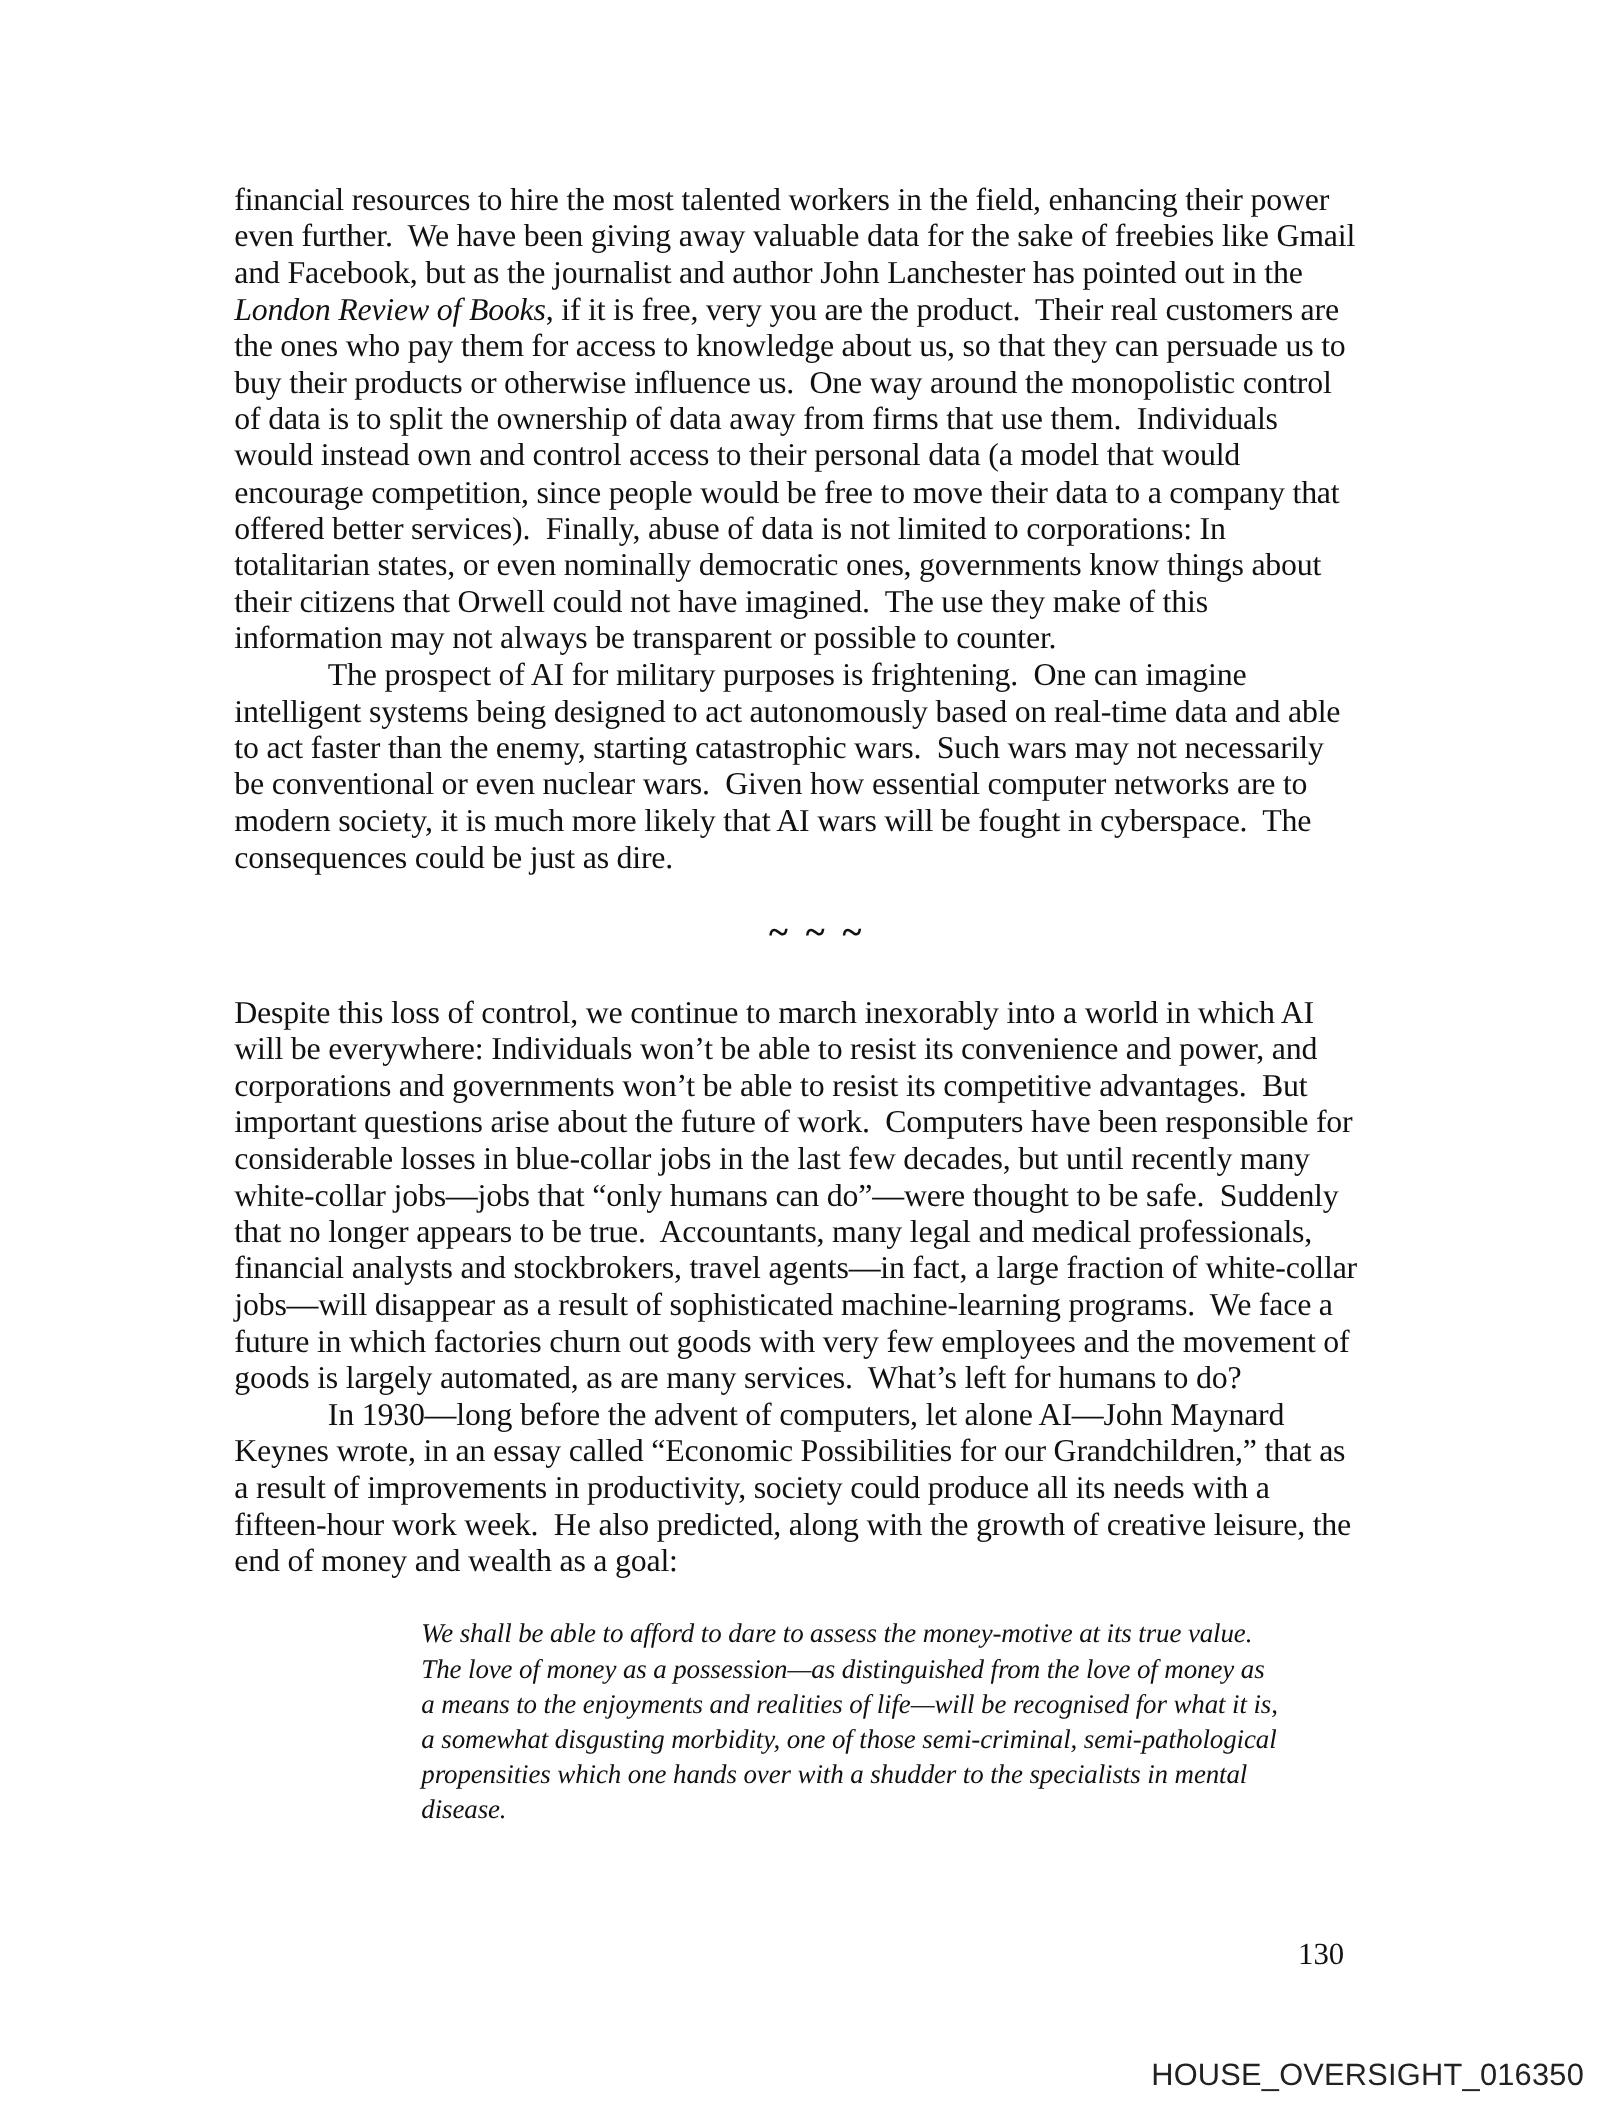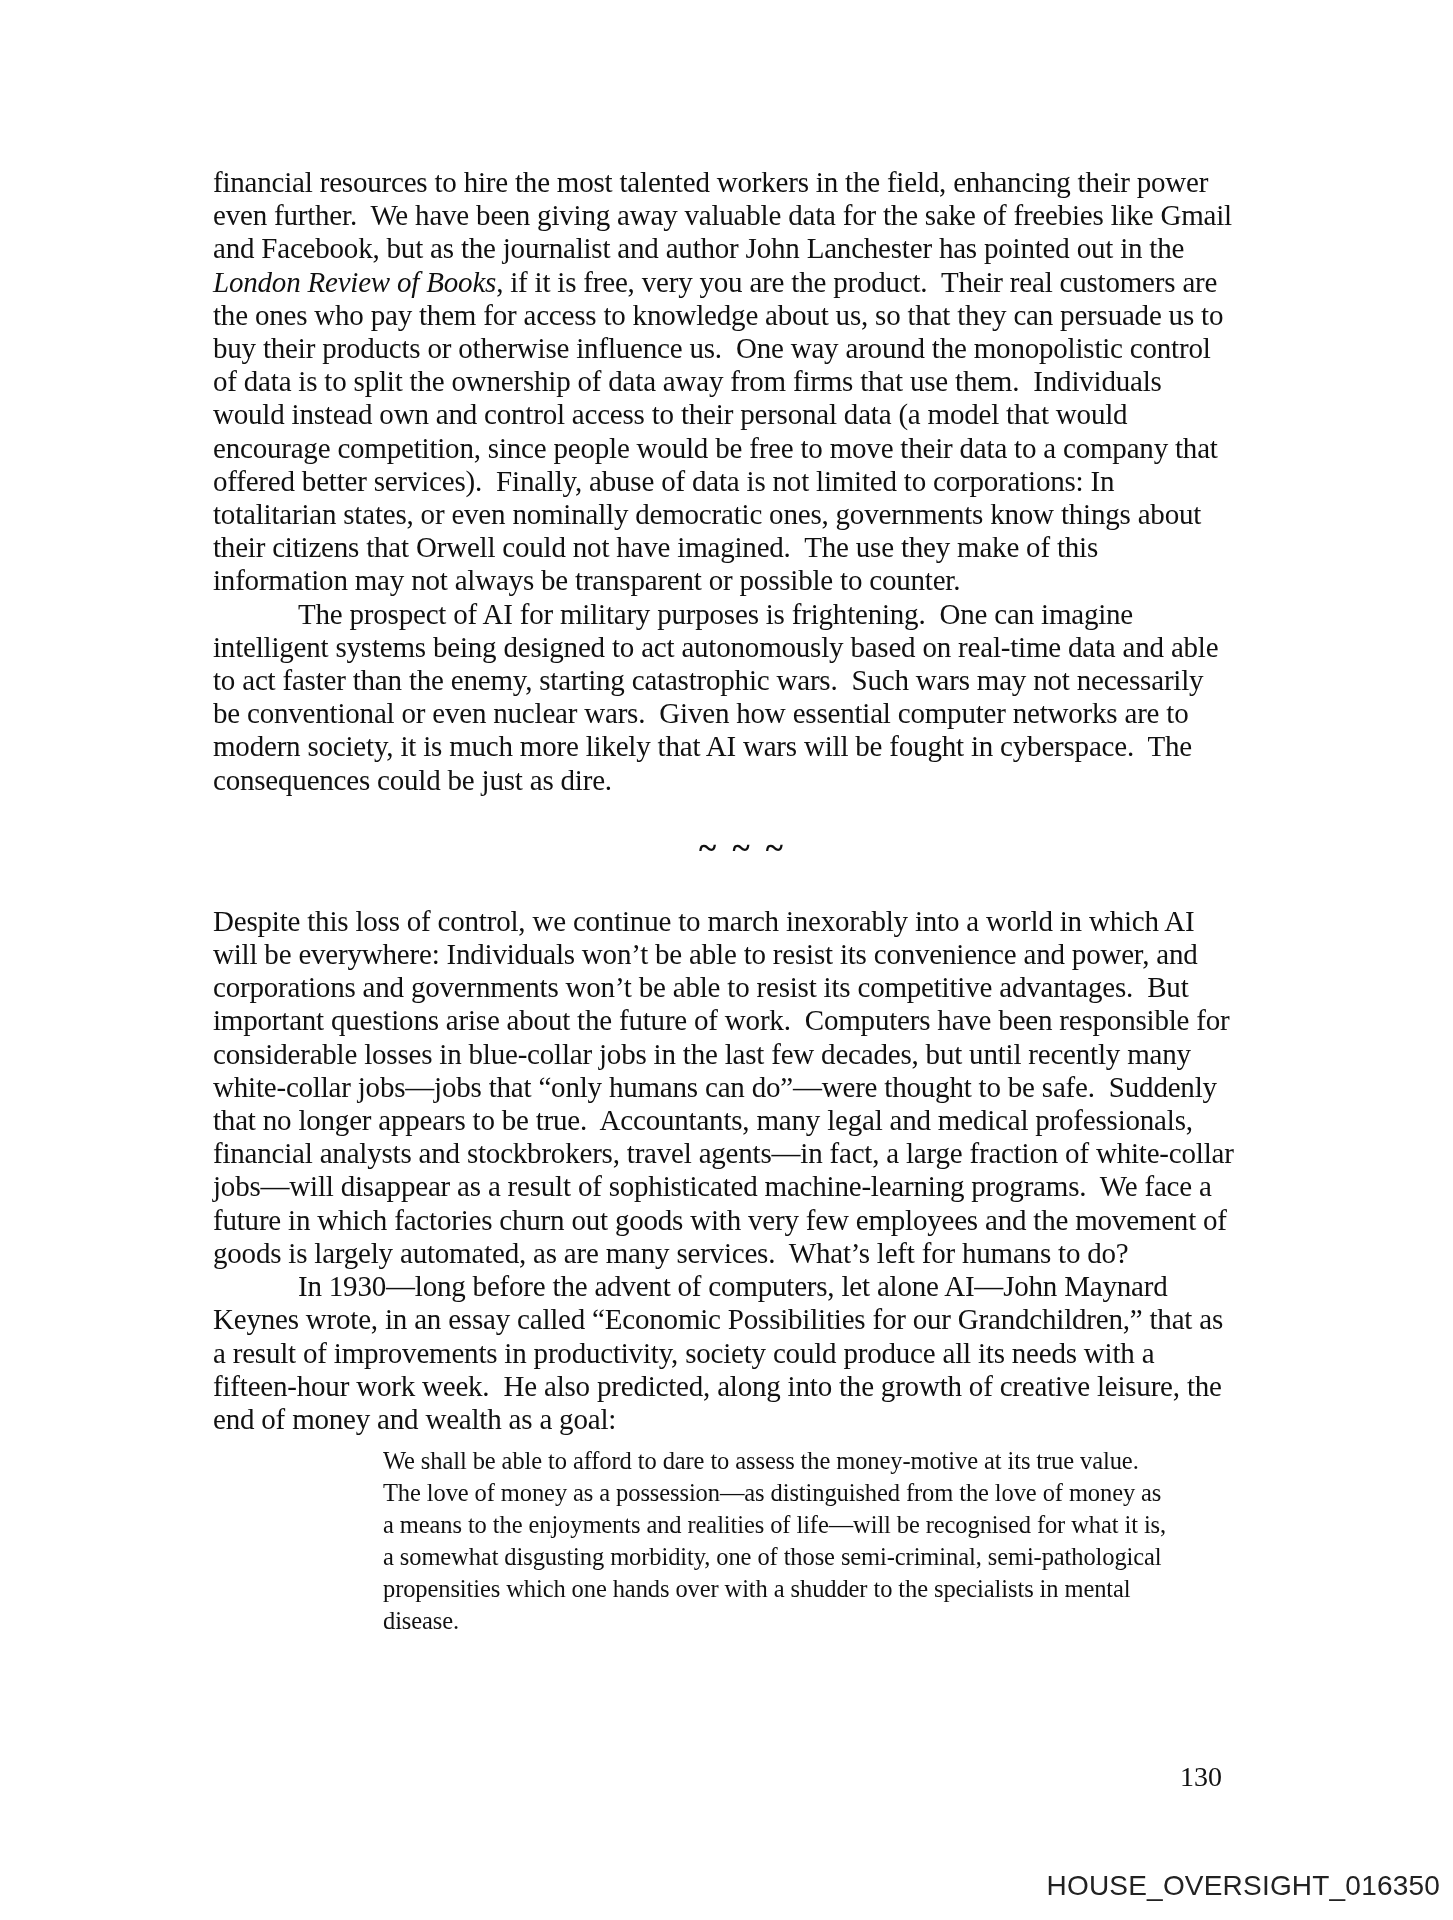--- a/index.html
+++ b/index.html
@@ -34,21 +34,22 @@
     text-align:center;
     font-size:33px;
     line-height:33px;
     margin-top:35px;
     font-weight:bold;
     word-spacing:8px;
   }
   .para.body3 { margin-top:40px; }
   .para.quote {
     margin-left:170px;
-    margin-top:9px;
+    margin-top:34px;
+    font-style:italic;
   }
   .para.quote .line {
     font-size:24.5px;
     line-height:32px;
     letter-spacing:-0.1px;
   }
   .pagenum {
     position:absolute;
     left:1180px;
     top:1761px;
@@ -104,21 +105,21 @@
         <div class="line"><span>that no longer appears to be true.  Accountants, many legal and medical professionals,</span></div>
         <div class="line"><span>financial analysts and stockbrokers, travel agents—in fact, a large fraction of white-collar</span></div>
         <div class="line"><span>jobs—will disappear as a result of sophisticated machine-learning programs.  We face a</span></div>
         <div class="line"><span>future in which factories churn out goods with very few employees and the movement of</span></div>
         <div class="line"><span>goods is largely automated, as are many services.  What’s left for humans to do?</span></div>
       </div>
       <div class="para body4">
         <div class="line first-indent"><span>In 1930—long before the advent of computers, let alone AI—John Maynard</span></div>
         <div class="line"><span>Keynes wrote, in an essay called “Economic Possibilities for our Grandchildren,” that as</span></div>
         <div class="line"><span>a result of improvements in productivity, society could produce all its needs with a</span></div>
-        <div class="line"><span>fifteen-hour work week.  He also predicted, along into the growth of creative leisure, the</span></div>
+        <div class="line"><span>fifteen-hour work week.  He also predicted, along with the growth of creative leisure, the</span></div>
         <div class="line"><span>end of money and wealth as a goal:</span></div>
       </div>
       <div class="para quote">
         <div class="line"><span>We shall be able to afford to dare to assess the money-motive at its true value.</span></div>
         <div class="line"><span>The love of money as a possession—as distinguished from the love of money as</span></div>
         <div class="line"><span>a means to the enjoyments and realities of life—will be recognised for what it is,</span></div>
         <div class="line"><span>a somewhat disgusting morbidity, one of those semi-criminal, semi-pathological</span></div>
         <div class="line"><span>propensities which one hands over with a shudder to the specialists in mental</span></div>
         <div class="line"><span>disease.</span></div>
       </div>

